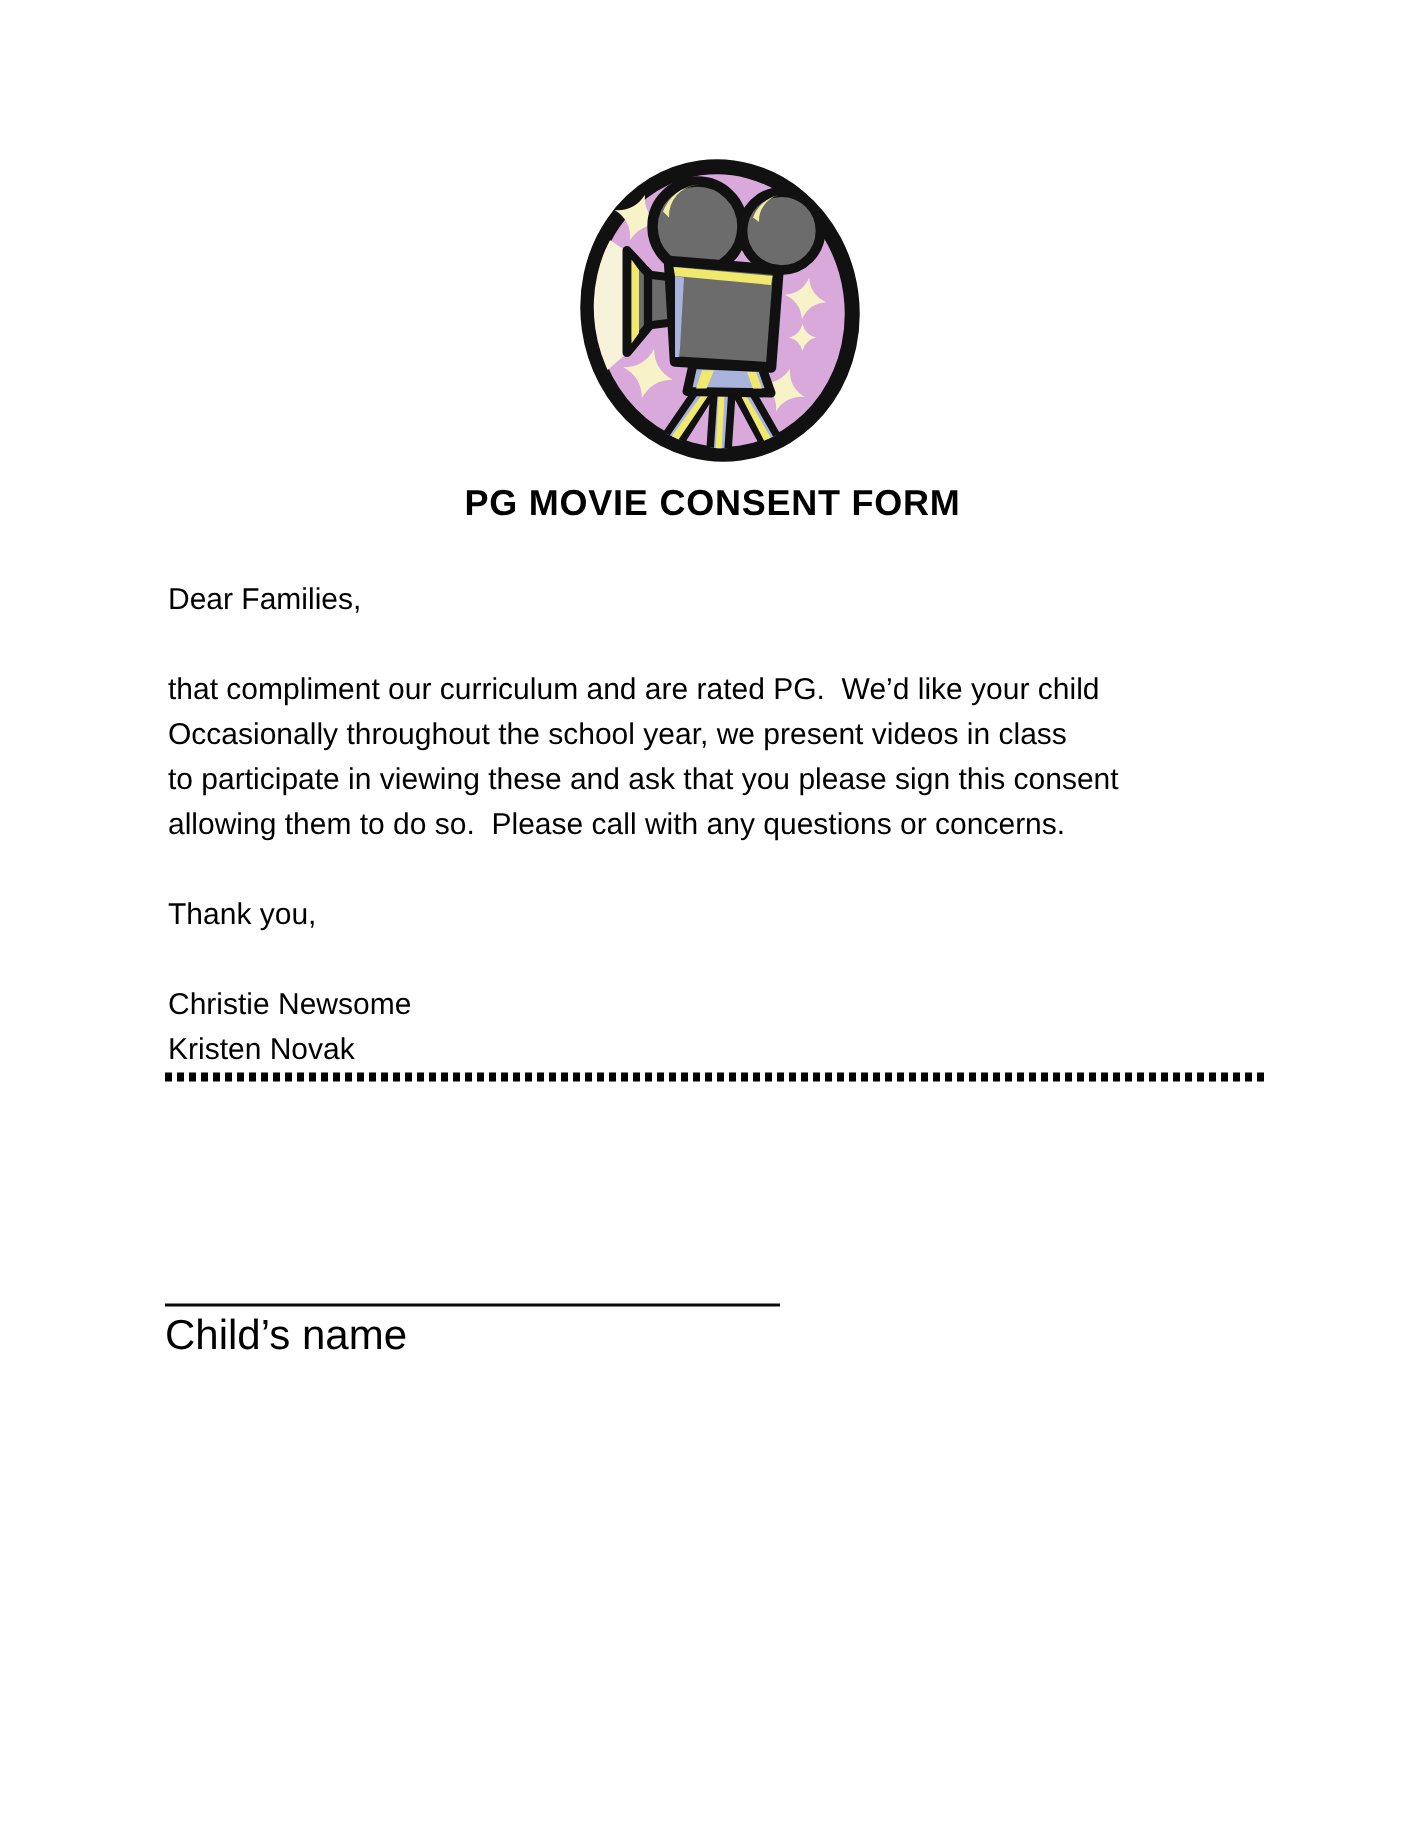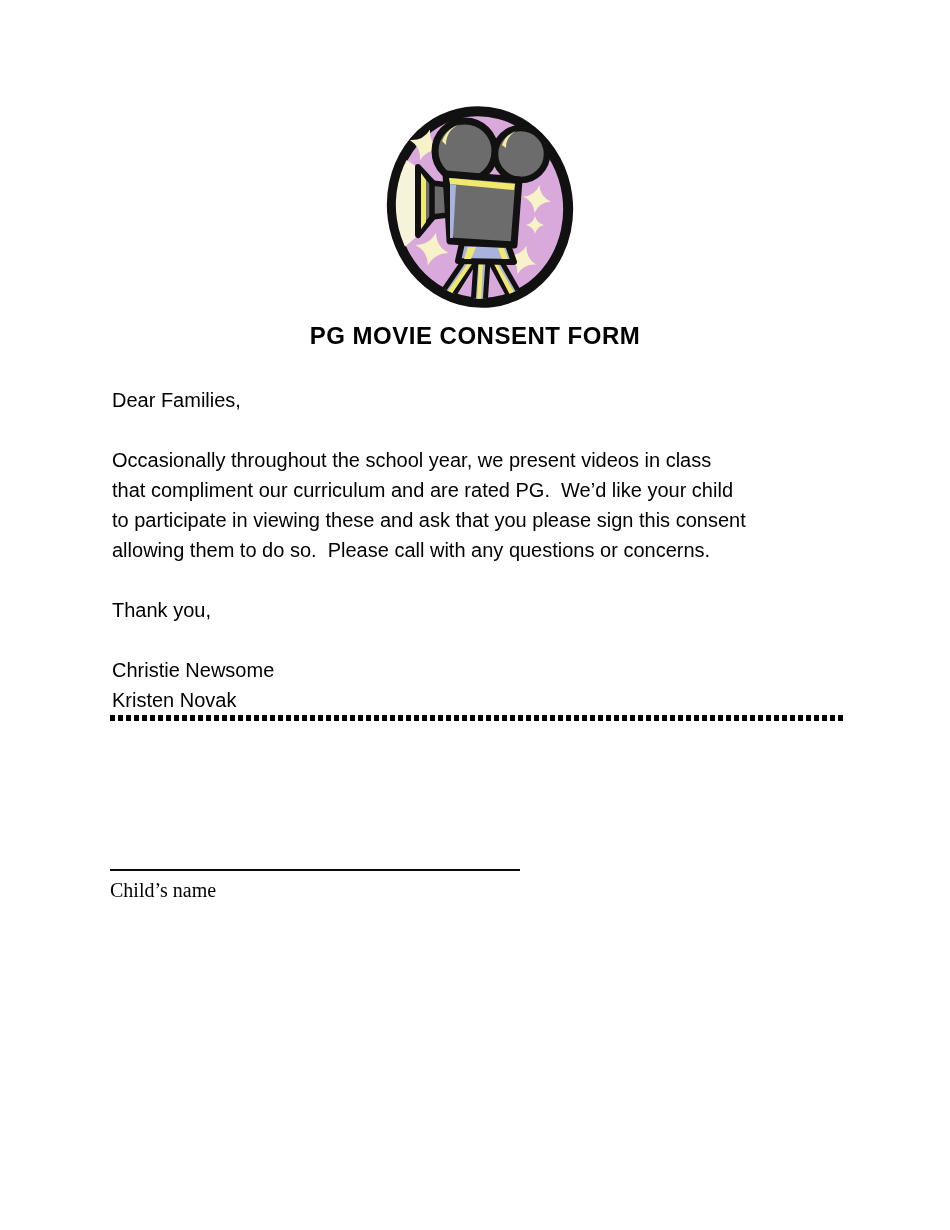--- a/index.html
+++ b/index.html
@@ -48,24 +48,23 @@
     left: 110px;
     top: 715px;
     width: 733px;
     height: 6px;
     background-image: repeating-linear-gradient(90deg, #000 0px, #000 5px, transparent 5px, transparent 8px);
   }
   .sig-field { position: absolute; }
   .sig-line { border-top: 2px solid #0b0b0b; width: 100%; height: 0; }
   .sig-label {
     margin-top: 4px;
-    font-size: 20px;
+    font-size: 28px;
     line-height: 30px;
     white-space: pre;
-    font-family: Liberation Serif, serif;
   }
 </style>
 </head>
 <body>
 
 <div class="page">
 
   <svg class="clipart" viewBox="0 0 200 205" xmlns="http://www.w3.org/2000/svg">
     <defs>
       <clipPath id="ovalClip">
@@ -114,22 +113,22 @@
     <polygon points="82,140 128,142 134,159 78,158" fill="#A9B3DC" stroke="#111111" stroke-width="6" stroke-linejoin="round"></polygon>
     <polygon points="88,144 96,144 91,156 84,156" fill="#F1E96D"></polygon>
     <polygon points="118,145 124,145 128,156 122,156" fill="#F1E96D"></polygon>
   </svg>
 
   <div class="title">PG MOVIE CONSENT FORM</div>
 
   <div class="line" style="top:385px">Dear Families,</div>
 
   <div class="para">
+    <div class="pline">that compliment our curriculum and are rated PG.  We’d like your child</div>
     <div class="pline">Occasionally throughout the school year, we present videos in class</div>
-    <div class="pline">that compliment our curriculum and are rated PG.  We’d like your child</div>
     <div class="pline">to participate in viewing these and ask that you please sign this consent</div>
     <div class="pline">allowing them to do so.  Please call with any questions or concerns.</div>
   </div>
 
   <div class="line" style="top:595px">Thank you,</div>
   <div class="line" style="top:655px">Christie Newsome</div>
   <div class="line" style="top:685px">Kristen Novak</div>
 
   <div class="dotted-separator"></div>
 

